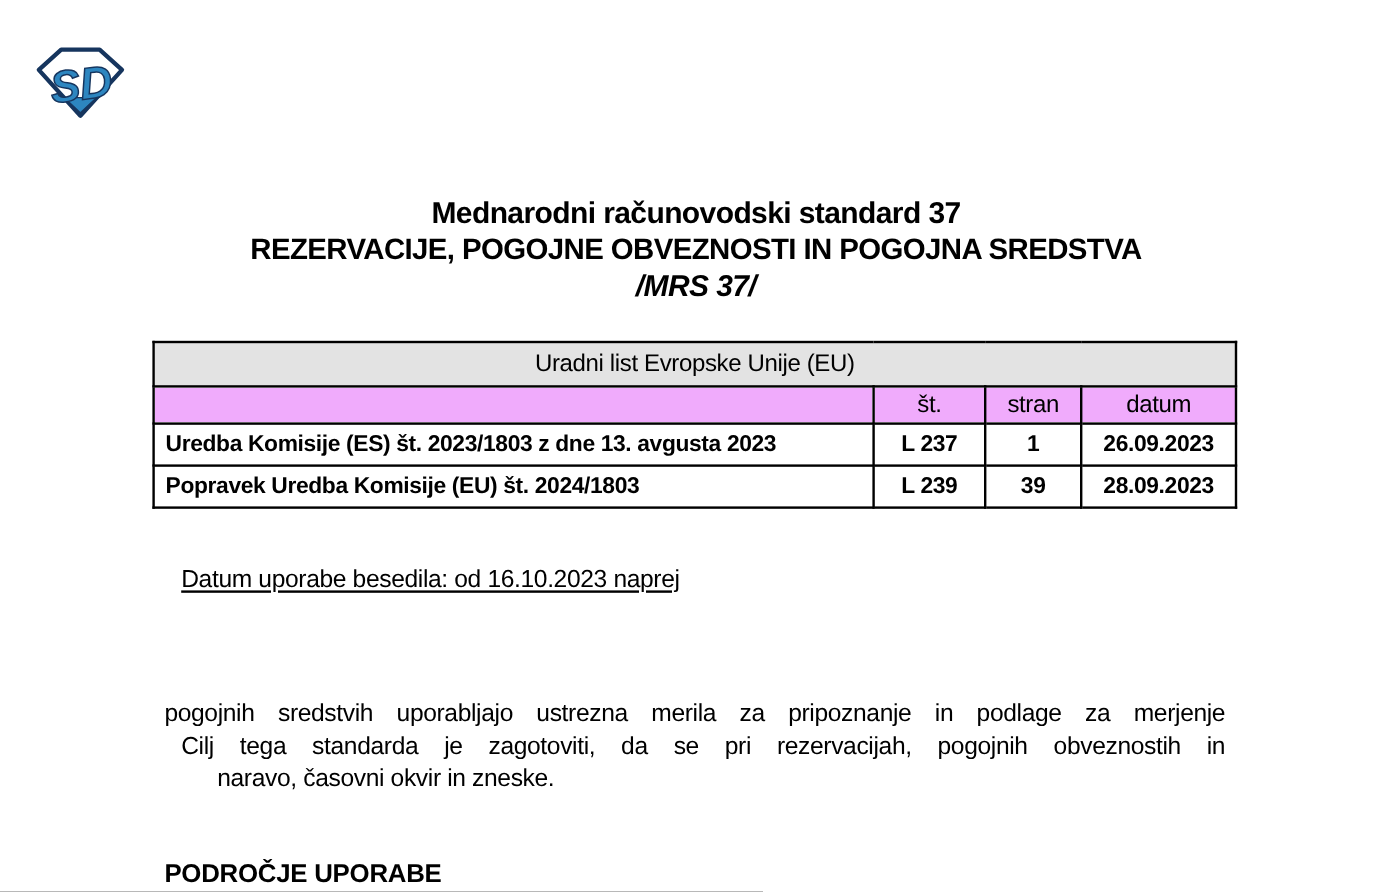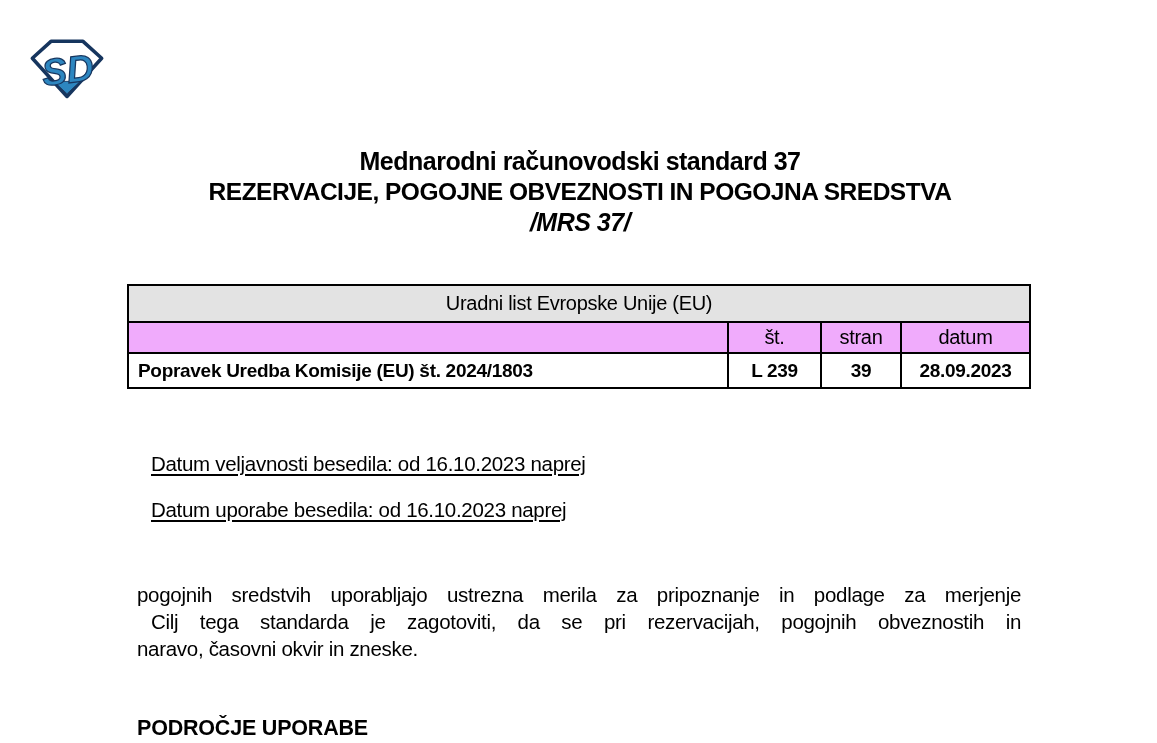--- a/index.html
+++ b/index.html
@@ -13,21 +13,21 @@
     font-family: "Liberation Sans", sans-serif;
     color: #000000;
   }
 
   
   .logo { position: absolute; left: 27px; top: 35px; width: 80px; height: 66px; }
 
   
   .title-block {
     position: absolute;
-    left: 70px; top: 146px; width: 1020px;
+    left: 70px; top: 163px; width: 1020px;
     text-align: center;
     font-weight: bold;
     letter-spacing: -0.5px;
   }
   .title-line1 { font-size: 25px; line-height: 30px; }
   .title-line2 { font-size: 24.5px; line-height: 31px; }
   .title-line3 { font-size: 25px; line-height: 30px; font-style: italic; }
 
   
   table.eu-table {
@@ -86,21 +86,21 @@
   }
   .body-paragraph {
     position: absolute;
     left: 137px; top: 581px; width: 884px;
     font-size: 20.5px;
     line-height: 27px;
     letter-spacing: -0.3px;
   }
   .para-line { text-align: justify; text-align-last: justify; white-space: normal; }
   .para-line.first { text-indent: 14px; }
-  .para-line.last { text-align-last: left; }
+  .para-line.last { text-align-last: left; margin-left: 44px; }
 
   .podrocje-heading {
     position: absolute;
     left: 137px; top: 716px; width: 884px;
     text-align: left;
     font-weight: bold;
     font-size: 21.5px;
     letter-spacing: -0.2px;
   }
 </style>
@@ -132,30 +132,35 @@
       <tr>
         <td class="caption-cell" colspan="4">Uradni list Evropske Unije (EU)</td>
       </tr>
       <tr class="colhead-row">
         <td></td>
         <td>št.</td>
         <td>stran</td>
         <td>datum</td>
       </tr>
       <tr class="body-row">
+        <td class="desc-cell">Uredba Komisije (ES) št. 2023/1803 z dne 13. avgusta 2023</td>
+        <td>L 237</td>
+        <td>1</td>
+        <td>26.09.2023</td>
+      </tr>
+      <tr class="body-row">
         <td class="desc-cell">Popravek Uredba Komisije (EU) št. 2024/1803</td>
         <td>L 239</td>
         <td>39</td>
         <td>28.09.2023</td>
       </tr>
     </tbody>
   </table>
 
   <div class="validity">
-    <div class="validity-line1">Datum veljavnosti besedila: od 16.10.2023 naprej</div>
     <div class="validity-line2">Datum uporabe besedila: od 16.10.2023 naprej</div>
   </div>
 
   <div class="body-paragraph">
     <div class="para-line">pogojnih sredstvih uporabljajo ustrezna merila za pripoznanje in podlage za merjenje</div>
     <div class="para-line first">Cilj tega standarda je zagotoviti, da se pri rezervacijah, pogojnih obveznostih in</div>
     <div class="para-line last">naravo, časovni okvir in zneske.</div>
   </div>
 
   <div class="podrocje-heading">PODROČJE UPORABE</div>

